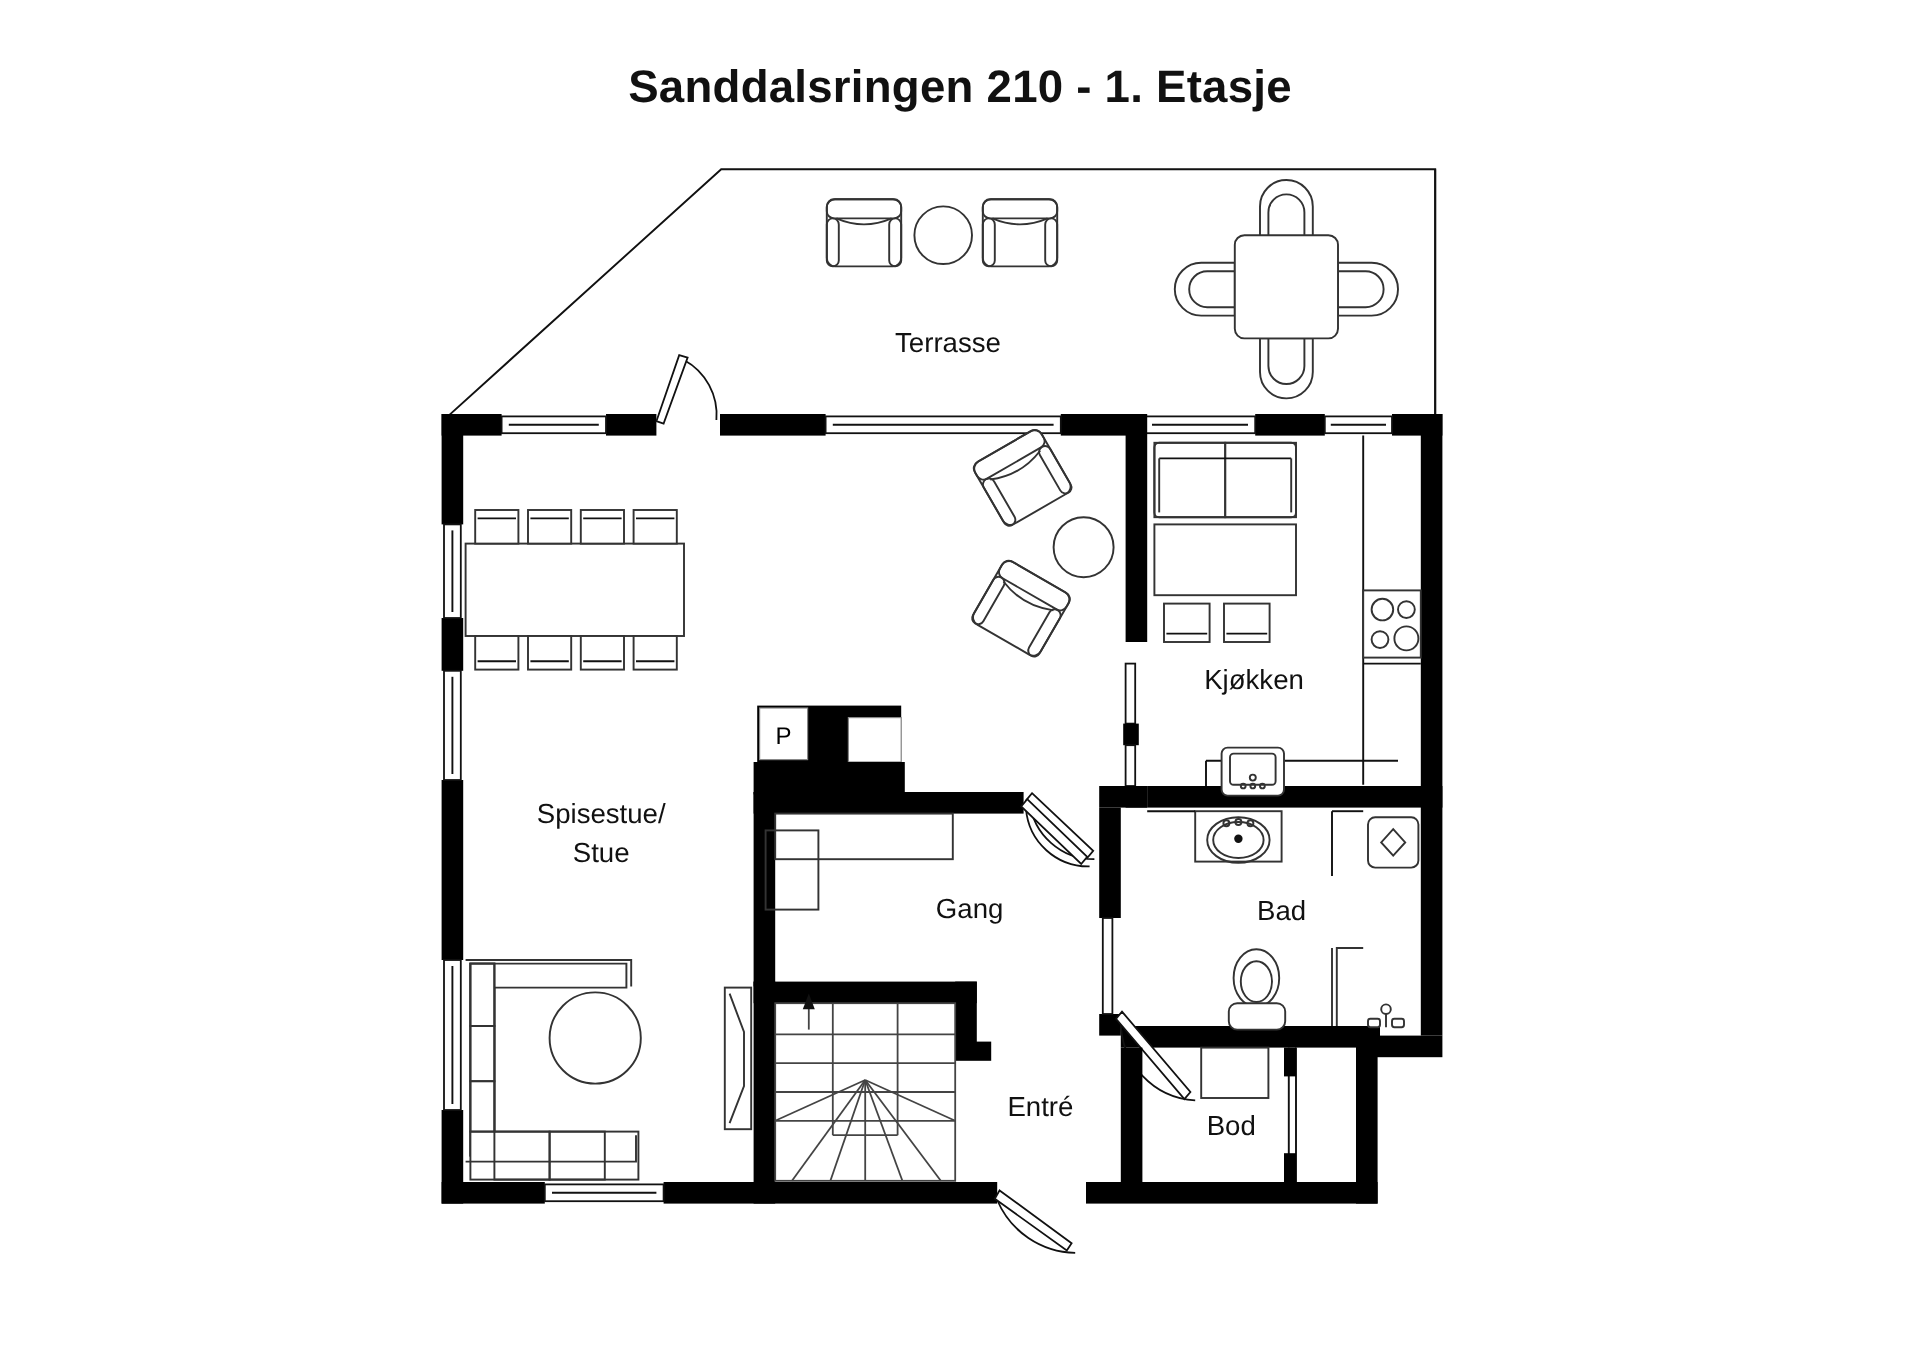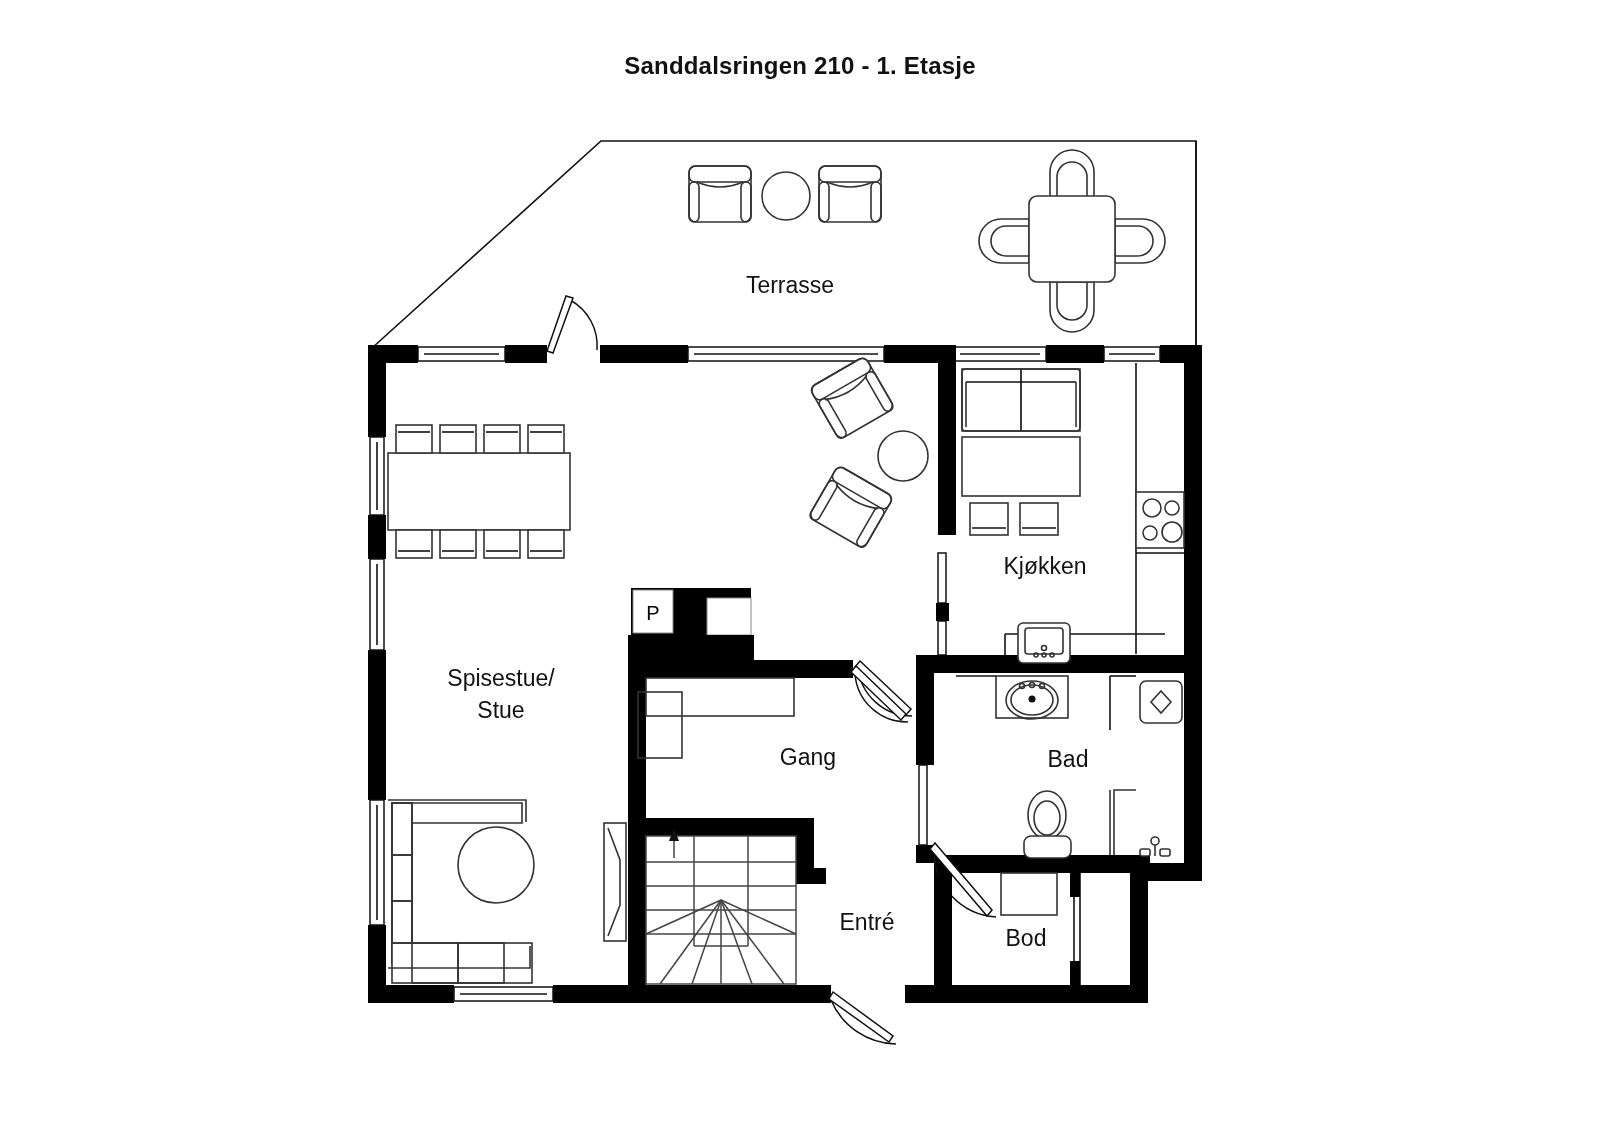--- a/index.html
+++ b/index.html
@@ -19,21 +19,21 @@
     width: 1600px;
     height: 1131px;
     background: #ffffff;
   }
   #plan-title {
     position: absolute;
     top: 52px;
     left: 0;
     width: 1600px;
     text-align: center;
-    font-size: 24px;
+    font-size: 38px;
     font-weight: 700;
     letter-spacing: 0.2px;
     color: #111111;
   }
   #floorplan-svg {
     position: absolute;
     top: 0;
     left: 0;
   }
   .room-label {

